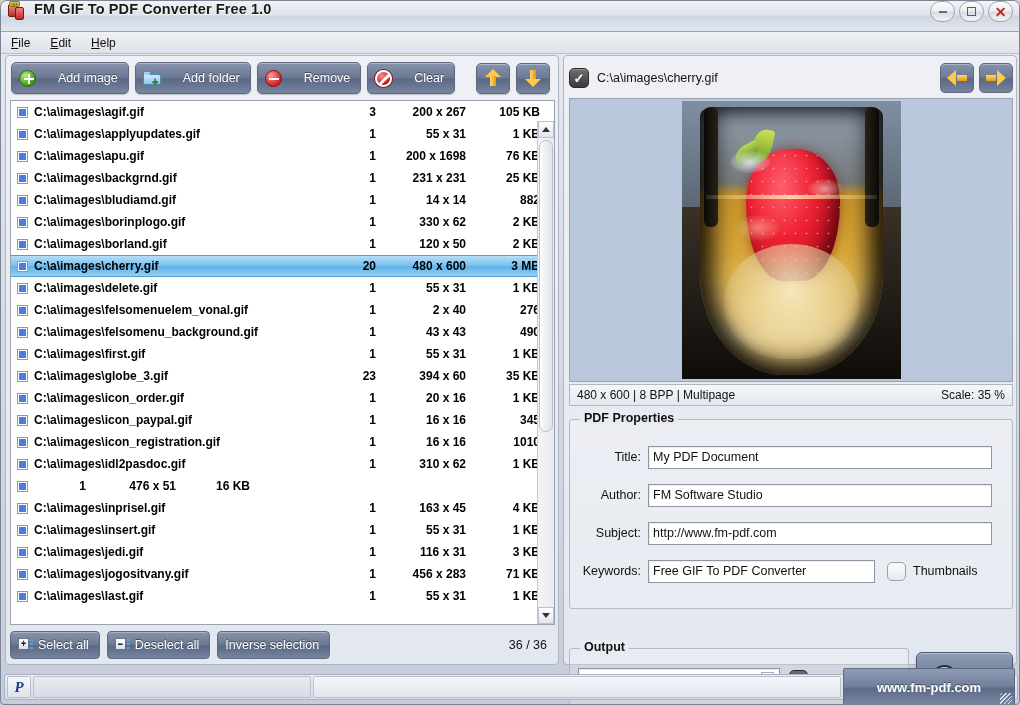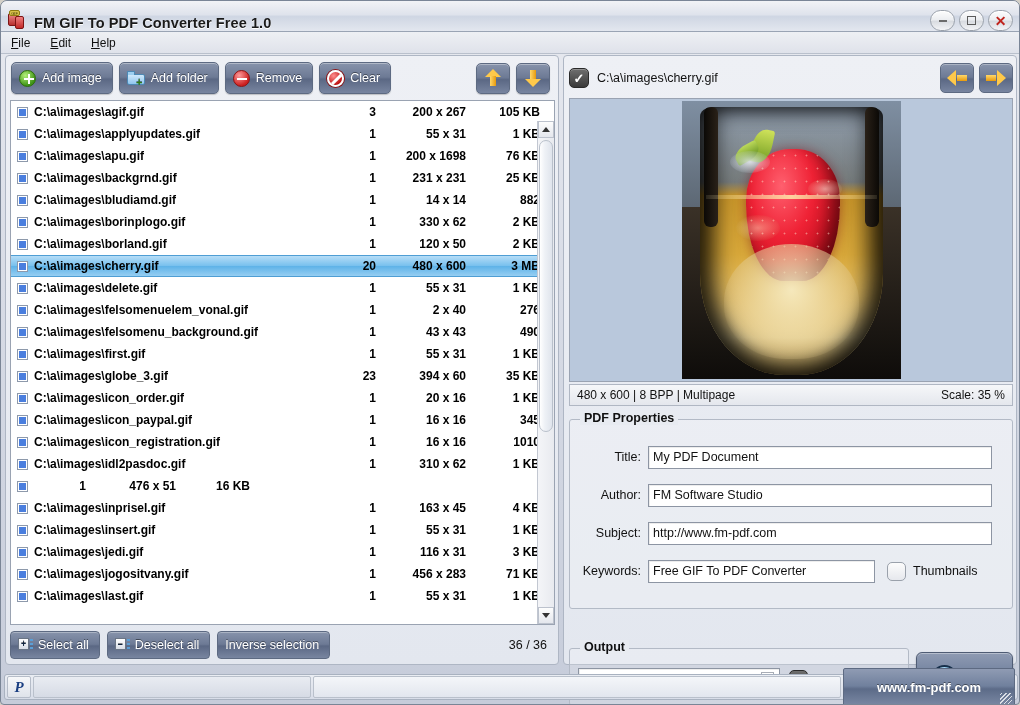--- a/index.html
+++ b/index.html
@@ -18,21 +18,21 @@
     border-radius: 7px 7px 4px 4px;
     overflow: hidden;
   }
 
   
   .titlebar {
     position: absolute; left: 0; top: 0; width: 1020px; height: 31px;
     background: linear-gradient(180deg,#f2f3f6 0%, #dfe3ec 45%, #cfd6e3 52%, #e3e7ef 100%);
     border-bottom: 1px solid #9aa4b4;
     border-radius: 6px 6px 0 0;
-    display: flex; align-items: flex-end;
+    display: flex; align-items: flex-start;
   }
   .title-icon {
     width: 22px; height: 21px; margin-left: 6px; margin-right: 5px;
     position: relative; flex: none;
   }
   .title-icon .bk { position:absolute; border-radius:2px; }
   .title-icon .b1 { left:1px; top:3px; width:9px; height:13px; background:linear-gradient(180deg,#f08a8a,#b83030); border:1px solid #7d1414;}
   .title-icon .b2 { left:8px; top:6px; width:9px; height:13px; background:linear-gradient(180deg,#ef7f7f,#c22a2a); border:1px solid #7d1414;}
   .title-icon .tag { left:2px; top:0px; width:11px; height:6px; background:#d8c14a; border:1px solid #8d7a10; font-size:4px; color:#3a2f00; text-align:center; line-height:5px;}
   .title-text {
@@ -73,21 +73,21 @@
     position: absolute; left: 0; top: 0; width: 552px; height: 44px;
     display: flex; align-items: center; padding-left: 5px; gap: 6px;
   }
   .tbtn {
     height: 32px; border-radius: 5px;
     border: 1px solid #5d6a82;
     background: linear-gradient(180deg,#7e8ba6 0%, #64718d 48%, #55628009 49%, #5a6885 50%, #6f7d99 100%);
     background: linear-gradient(180deg,#8490a9 0%, #6b7893 47%, #5a6783 53%, #76melt 100%);
     background: linear-gradient(180deg,#8793ab 0%, #6d7a95 47%, #5b6884 54%, #7885a0 100%);
     box-shadow: inset 0 1px 0 rgba(255,255,255,.35), 0 1px 1px rgba(0,0,0,.2);
-    display: flex; align-items: center; gap: 6px; padding: 0 10px 0 7px;
+    display: flex; align-items: center; gap: 22px; padding: 0 10px 0 7px;
     color: #fff; font-size: 12.5px; text-shadow: 0 -1px 0 rgba(0,0,0,.45);
   }
   .tbtn.sq { width: 34px; padding: 0; justify-content: center; }
   .ic { width: 17px; height: 17px; flex: none; position: relative; }
   .ic-circle { border-radius: 50%; width: 17px; height: 17px; }
   .ic-add { background: radial-gradient(circle at 35% 30%, #b3f07a, #3f9416 70%); border: 1px solid #2c6d0d; }
   .ic-add:after { content:""; position:absolute; left:7.5px; top:3.5px; width:2px; height:10px; background:#fff; }
   .ic-add:before { content:""; position:absolute; left:3.5px; top:7.5px; width:10px; height:2px; background:#fff; }
   .ic-remove { background: radial-gradient(circle at 35% 30%, #ff9a9a, #cc2020 70%); border: 1px solid #8e1212; }
   .ic-remove:after { content:""; position:absolute; left:3.5px; top:7.5px; width:10px; height:2px; background:#fff; }

